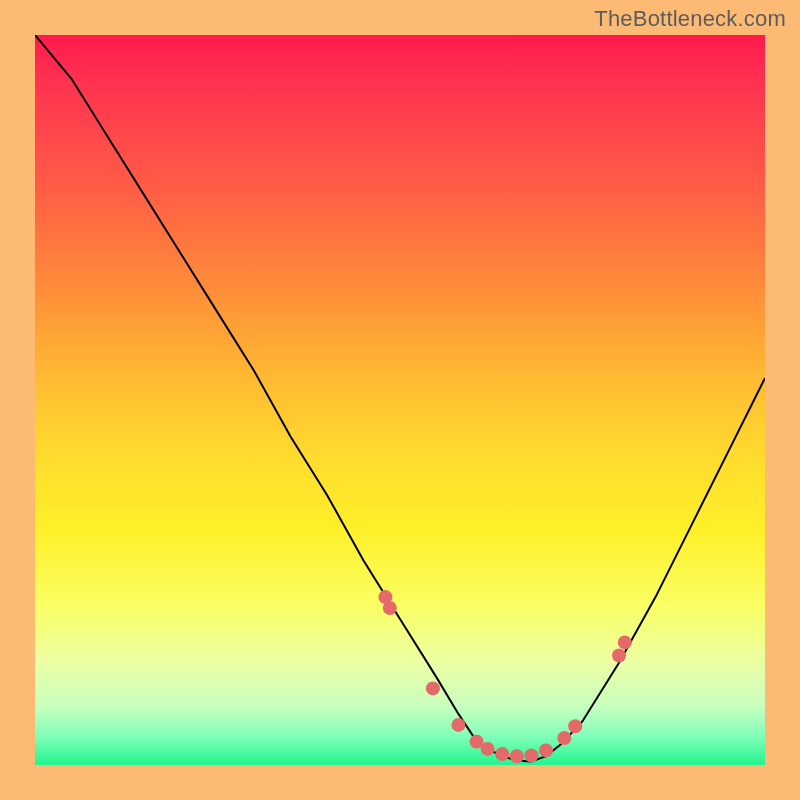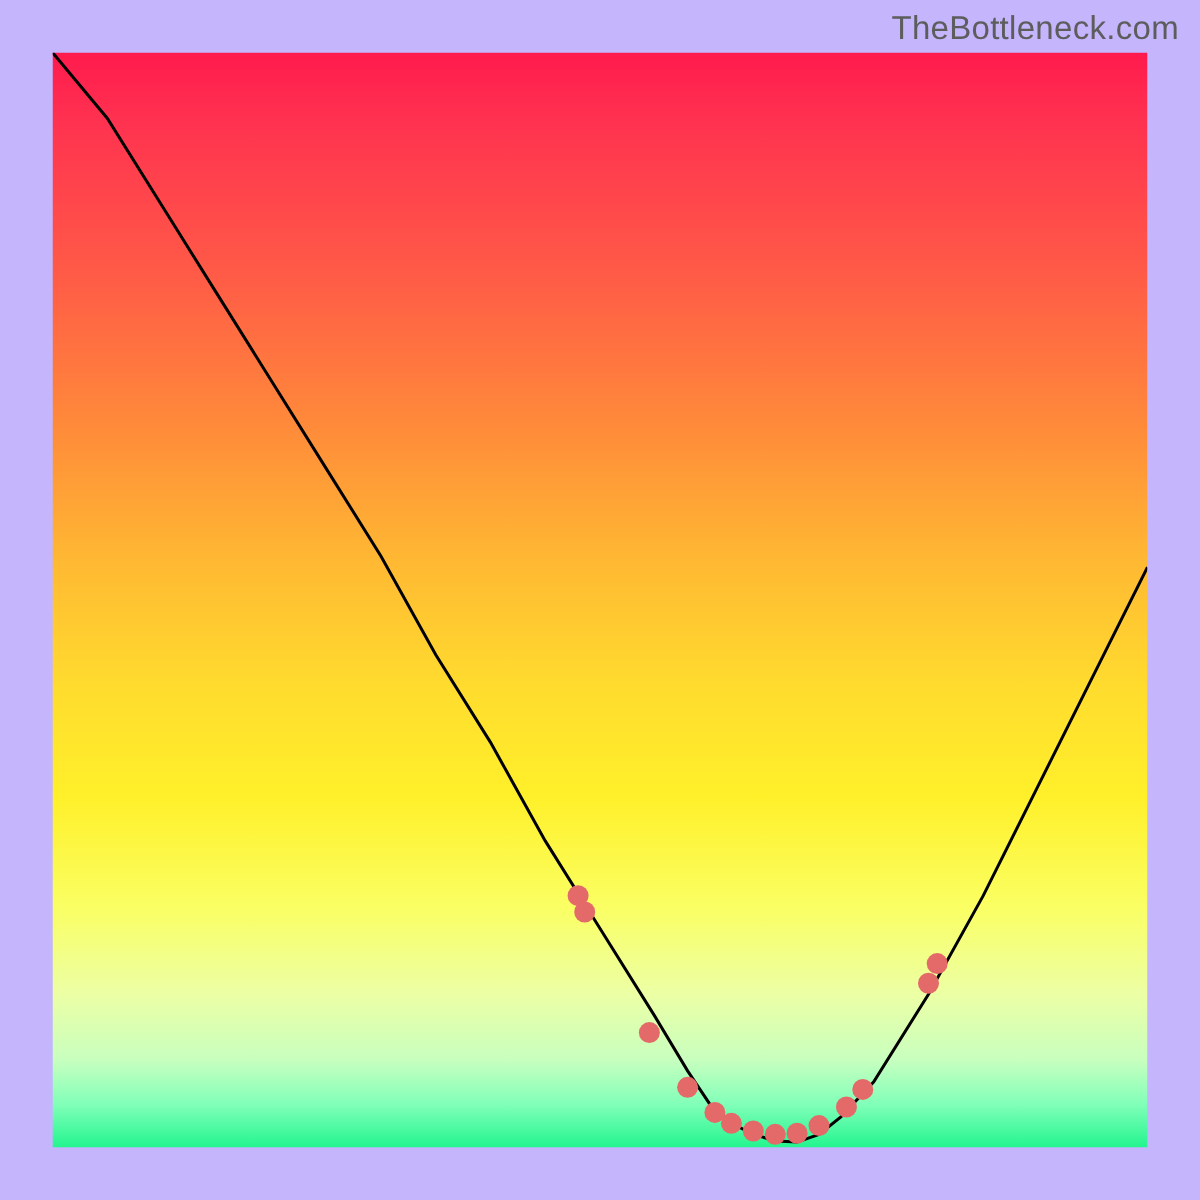--- a/index.html
+++ b/index.html
@@ -10,21 +10,21 @@
     background: #000;
     overflow: hidden;
     font-family: Arial, Helvetica, sans-serif;
   }
   .frame {
     position: absolute;
     left: 0;
     top: 0;
     width: 800px;
     height: 800px;
-    background: #c4b5fd;
+    background: #fdba74;
   }
   .plot-area {
     position: absolute;
     left: 35px;
     top: 35px;
     width: 730px;
     height: 730px;
     overflow: hidden;
   }
   .gradient {

